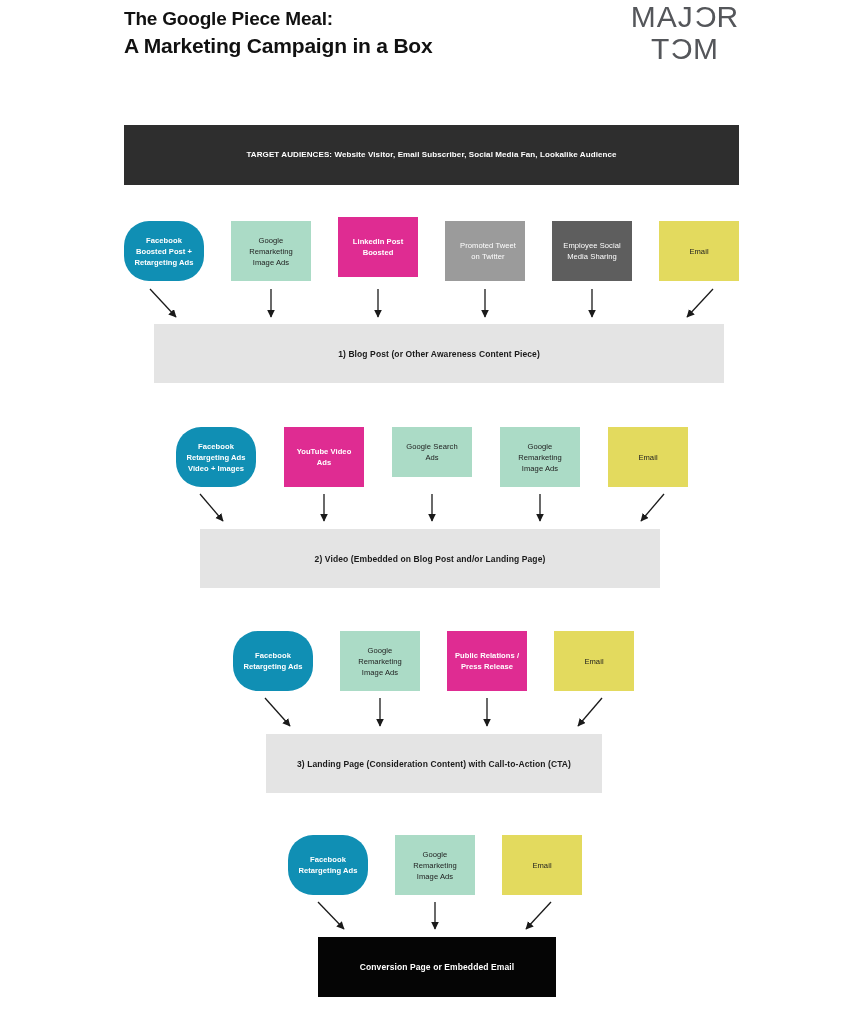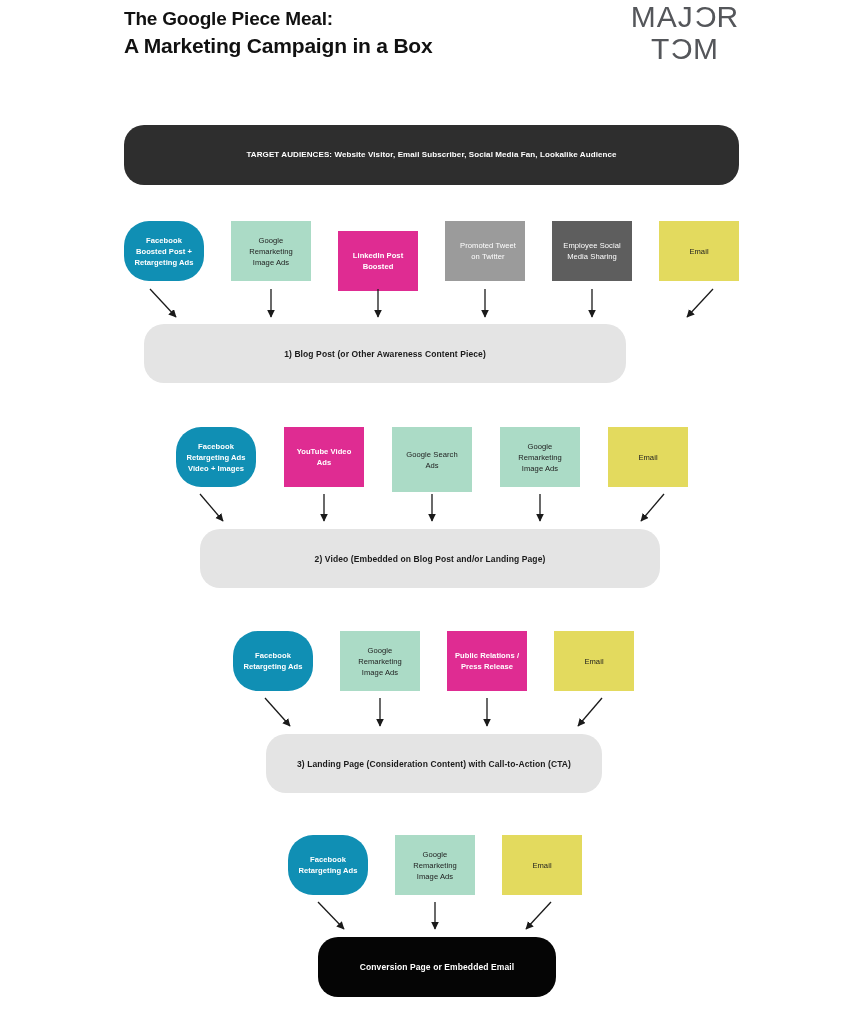--- a/index.html
+++ b/index.html
@@ -70,21 +70,20 @@
   }
 
   
   .band {
     position: absolute;
     display: flex;
     align-items: center;
     justify-content: center;
     text-align: center;
     box-sizing: border-box;
-    border-radius: 20px;
   }
   .band-label {
     font-size: 8.5px;
     font-weight: bold;
     letter-spacing: 0.1px;
     line-height: 12px;
   }
 
   .audience-bar {
     background: #2e2e2e;
@@ -169,50 +168,50 @@
   <div class="chan c-facebook" style="left:124px; top:221px; width:80px; height:60px;">
     <span class="chan-label">Facebook
 Boosted Post +
 Retargeting Ads</span>
   </div>
   <div class="chan c-google" style="left:231px; top:221px; width:80px; height:60px;">
     <span class="chan-label">Google
 Remarketing
 Image Ads</span>
   </div>
-  <div class="chan c-magenta" style="left:338px; top:231px; width:80px; height:60px;align-items:center;">
+  <div class="chan c-magenta" style="left:338px; top:217px; width:80px; height:60px;align-items:center;">
     <span class="chan-label">LinkedIn Post
 Boosted</span>
   </div>
   <div class="chan c-graylight" style="left:445px; top:221px; width:80px; height:60px;padding-left:8px;">
     <span class="chan-label">Promoted Tweet
 on Twitter</span>
   </div>
   <div class="chan c-graydark" style="left:552px; top:221px; width:80px; height:60px;">
     <span class="chan-label">Employee Social
 Media Sharing</span>
   </div>
   <div class="chan c-email" style="left:659px; top:221px; width:80px; height:60px;">
     <span class="chan-label">Email</span>
   </div>
 
-  <div class="band stage-bar" style="left:144px; top:324px; width:482px; height:59px;">
+  <div class="band stage-bar" style="left:154px; top:324px; width:570px; height:59px;">
     <span class="band-label">1) Blog Post (or Other Awareness Content Piece)</span>
   </div>
 
   <div class="chan c-facebook" style="left:176px; top:427px; width:80px; height:60px;">
     <span class="chan-label">Facebook
 Retargeting Ads
 Video + Images</span>
   </div>
   <div class="chan c-magenta" style="left:284px; top:427px; width:80px; height:60px;">
     <span class="chan-label">YouTube Video
 Ads</span>
   </div>
-  <div class="chan c-google" style="left:392px; top:427px; width:80px; height:65px;">
+  <div class="chan c-google" style="left:392px; top:427px; width:80px; height:50px;">
     <span class="chan-label">Google Search
 Ads</span>
   </div>
   <div class="chan c-google" style="left:500px; top:427px; width:80px; height:60px;">
     <span class="chan-label">Google
 Remarketing
 Image Ads</span>
   </div>
   <div class="chan c-email" style="left:608px; top:427px; width:80px; height:60px;">
     <span class="chan-label">Email</span>

